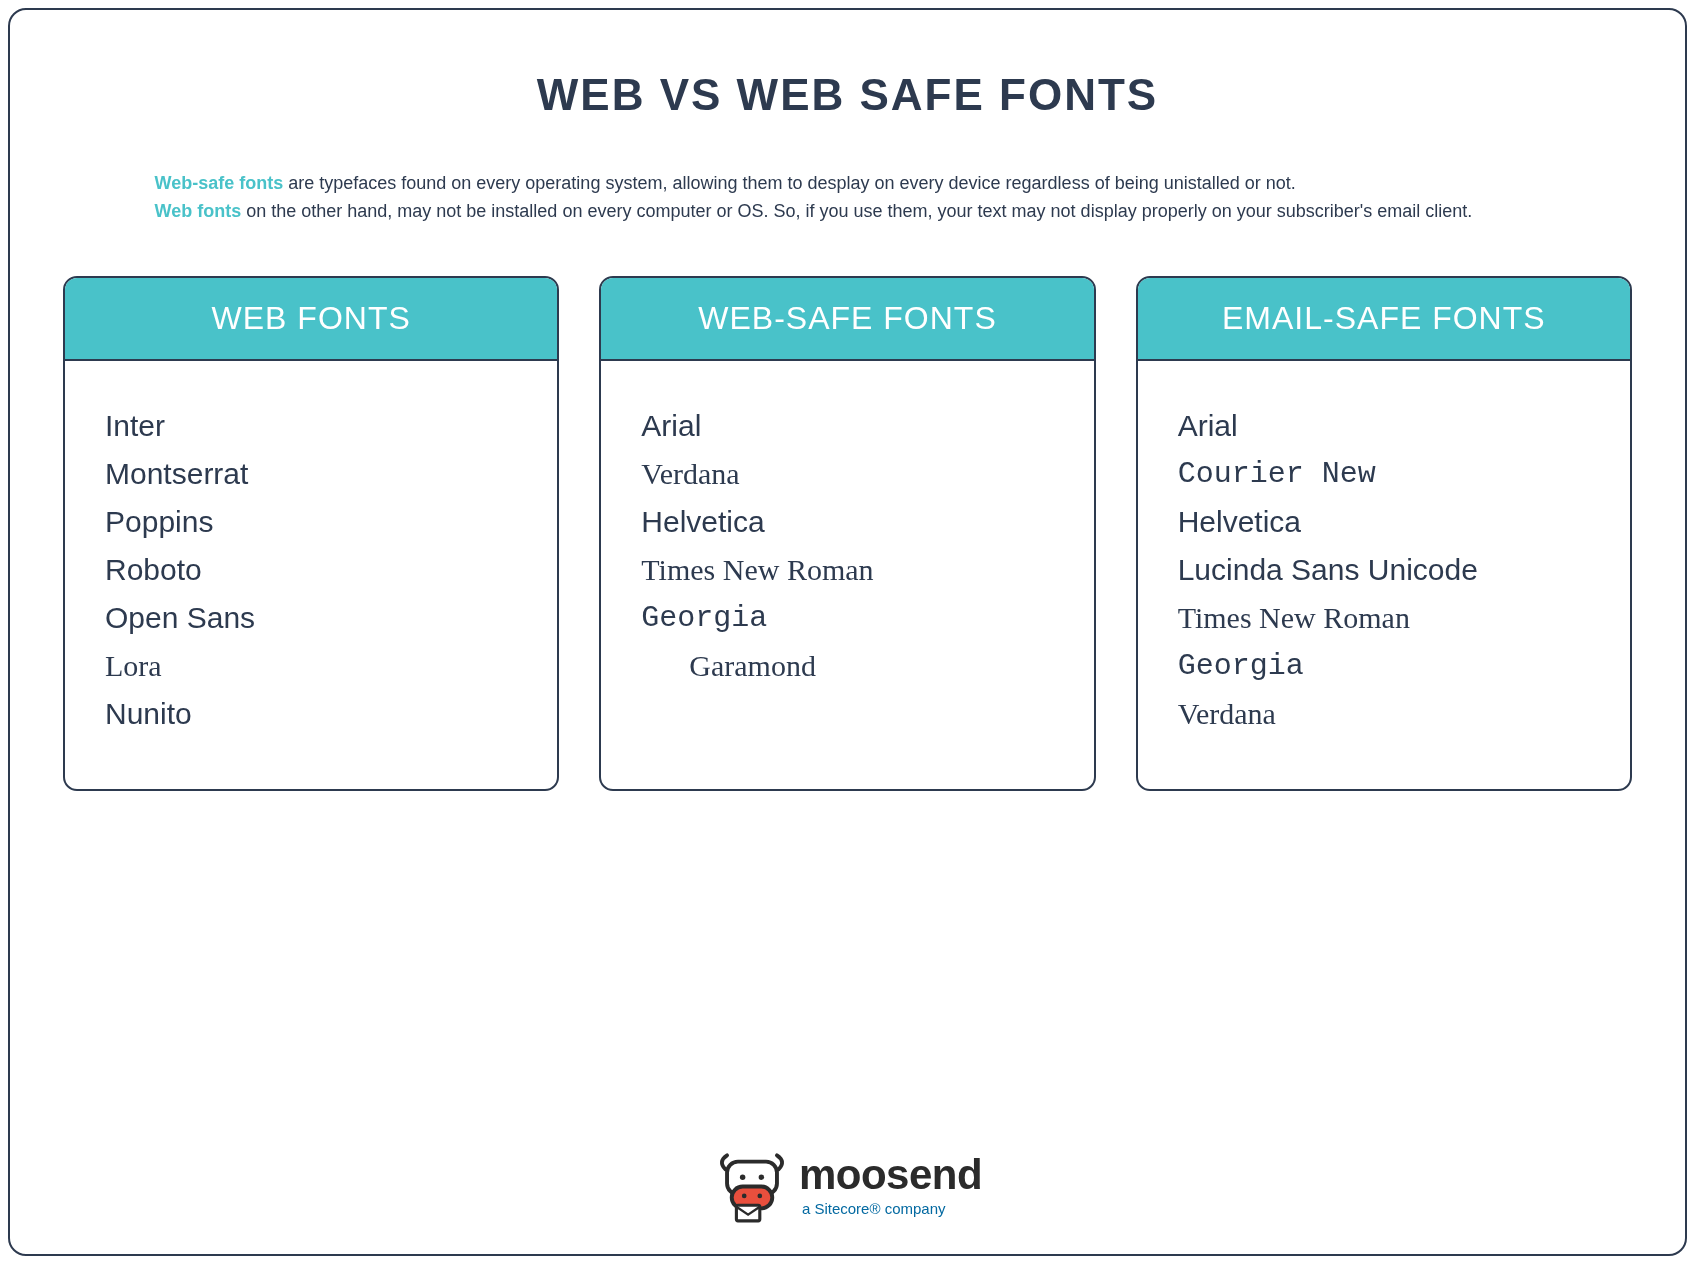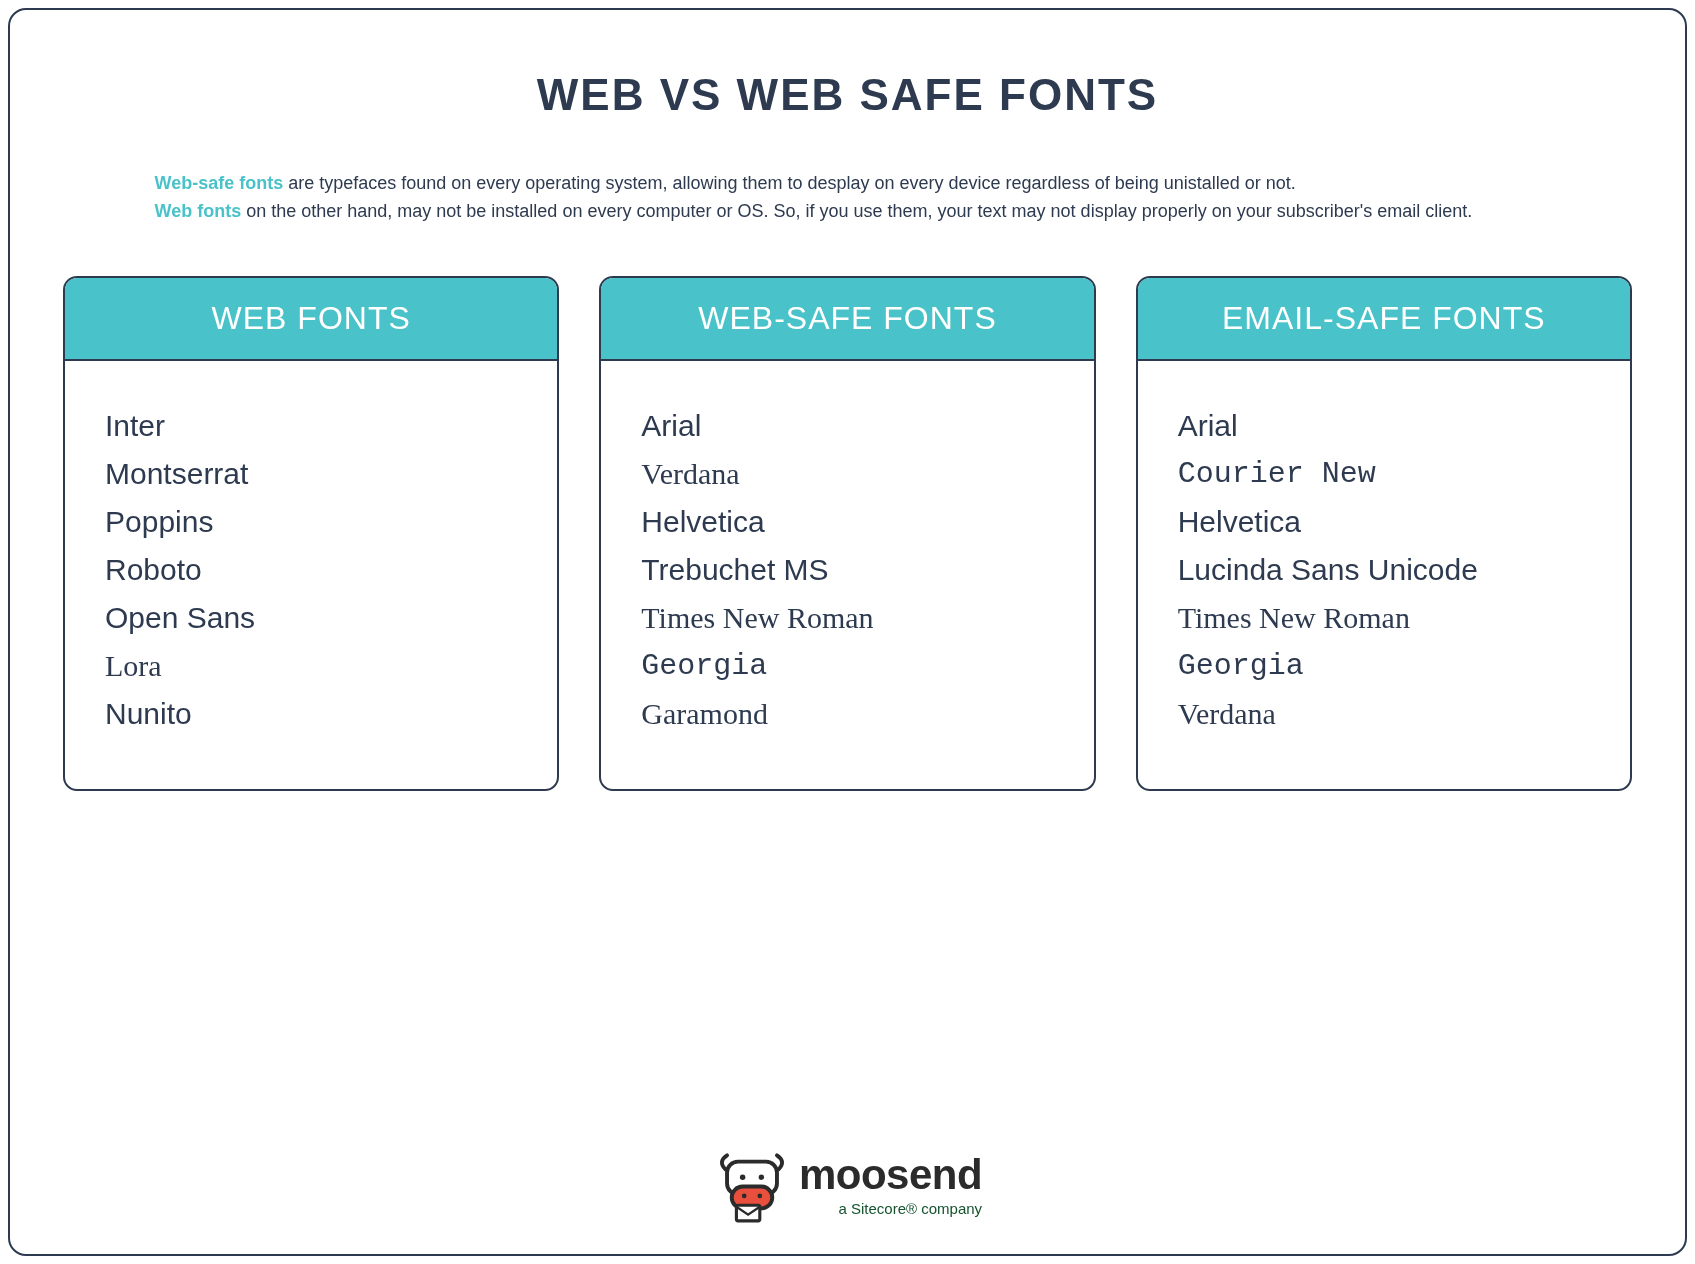--- a/index.html
+++ b/index.html
@@ -64,21 +64,21 @@
     font-size: 30px;
     color: #2d3a4f;
     margin: 14px 0;
     white-space: nowrap;
   }
   .f-sans { font-family: Arial, Helvetica, sans-serif; }
   .f-verdana { font-family: Liberation Serif, serif; }
   .f-trebuchet { font-family: "Trebuchet MS", sans-serif; }
   .f-times { font-family: "Times New Roman", Times, serif; }
   .f-georgia { font-family: Liberation Mono, monospace; }
-  .f-garamond { font-family: Garamond, "Times New Roman", serif; }
+  .f-garamond { font-family: Garamond, "Times New Roman", serif; margin-left: 48px; }
   .f-courier { font-family: Liberation Mono, monospace; }
   .f-lucida { font-family: "Lucida Sans Unicode", "Lucida Grande", sans-serif; }
   .f-lora  { font-family: Georgia, serif; }
 
   .footer {
     margin-top: auto;
     display: flex;
     justify-content: center;
     align-items: center;
     gap: 8px;
@@ -93,24 +93,23 @@
   .brand-text { display: flex; flex-direction: column; }
   .brand-name {
     font-size: 42px;
     font-weight: 700;
     color: #2b2b2b;
     line-height: 1;
     letter-spacing: -0.5px;
   }
   .brand-tag {
     font-size: 15px;
-    color: #14532d;
+    color: #0369a1;
     margin-top: 4px;
     margin-left: 3px;
-    text-align: right;
   }
 </style>
 </head>
 <body>
 
 <div class="frame">
 
   <h1 class="title">WEB VS WEB SAFE FONTS</h1>
 
   <div class="description">
@@ -131,21 +130,20 @@
           <div class="font-item f-lora">Lora</div>
           <div class="font-item f-sans">Nunito</div>
         </div>
       </div>
       <div class="card">
         <div class="card-header">WEB-SAFE FONTS</div>
         <div class="card-body">
           <div class="font-item f-sans">Arial</div>
           <div class="font-item f-verdana">Verdana</div>
           <div class="font-item f-sans">Helvetica</div>
-          <div class="font-item f-trebuchet">Trebuchet MS</div>
           <div class="font-item f-times">Times New Roman</div>
           <div class="font-item f-georgia">Georgia</div>
           <div class="font-item f-garamond">Garamond</div>
         </div>
       </div>
       <div class="card">
         <div class="card-header">EMAIL-SAFE FONTS</div>
         <div class="card-body">
           <div class="font-item f-sans">Arial</div>
           <div class="font-item f-courier">Courier New</div>

